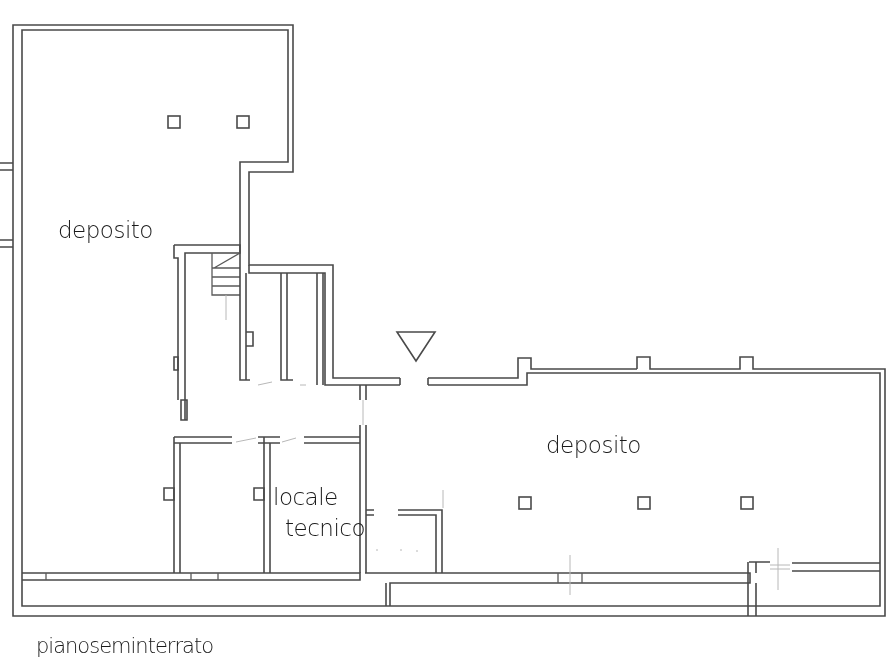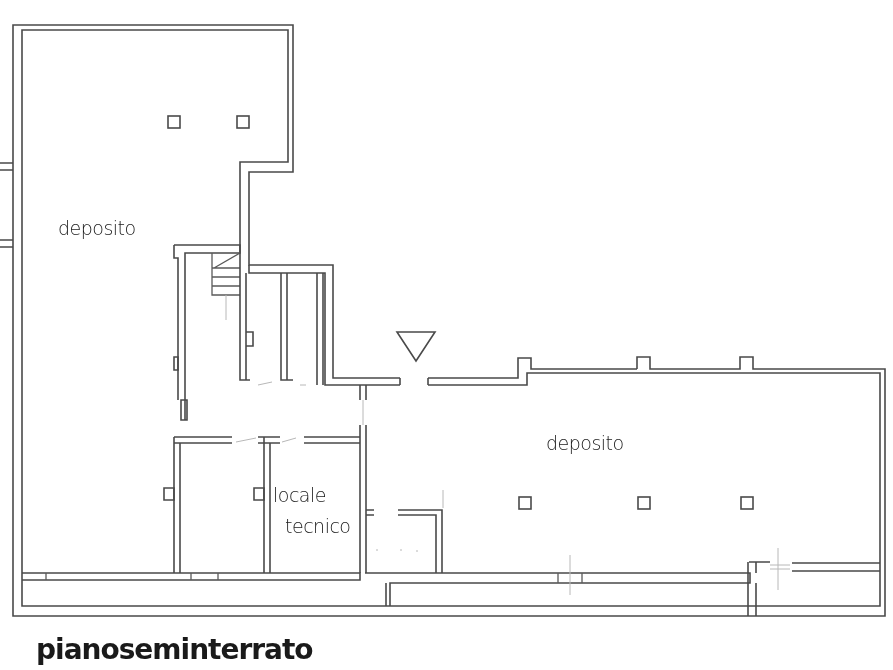--- a/index.html
+++ b/index.html
@@ -3,22 +3,22 @@
 <meta charset="utf-8">
 <style>
   html, body { margin: 0; padding: 0; background: #ffffff; }
   body { width: 893px; height: 670px; position: relative; overflow: hidden; font-family: "DejaVu Sans", sans-serif; }
   #plan { position: absolute; left: 0; top: 0; width: 893px; height: 670px; }
   .wall { fill: none; stroke: #4a4a4a; stroke-width: 1.6; stroke-linejoin: miter; }
   .thin { fill: none; stroke: #5a5a5a; stroke-width: 1.3; }
   .faint { fill: none; stroke: #b8b8b8; stroke-width: 1; }
   .pillar { fill: #ffffff; stroke: #4a4a4a; stroke-width: 1.6; }
   .label { position: absolute; color: #1a1a1a; font-family: "DejaVu Sans", sans-serif; font-weight: 300; letter-spacing: -0.5px; white-space: nowrap; line-height: 1; }
-  .room-label { font-size: 19px; }
-  .floor-label { font-size: 28px; letter-spacing: -1px; font-weight: bold; }
+  .room-label { font-size: 23px; }
+  .floor-label { font-size: 21px; letter-spacing: -1px; }
 </style>
 </head>
 <body>
 
 <svg id="plan" viewBox="0 0 893 670" xmlns="http://www.w3.org/2000/svg">
 
   <g>
 
     <path class="wall" d="M13,607 L13,25 L293,25 L293,172 L249,172 L249,265 L333,265 L333,378 L400,378"></path>
 

